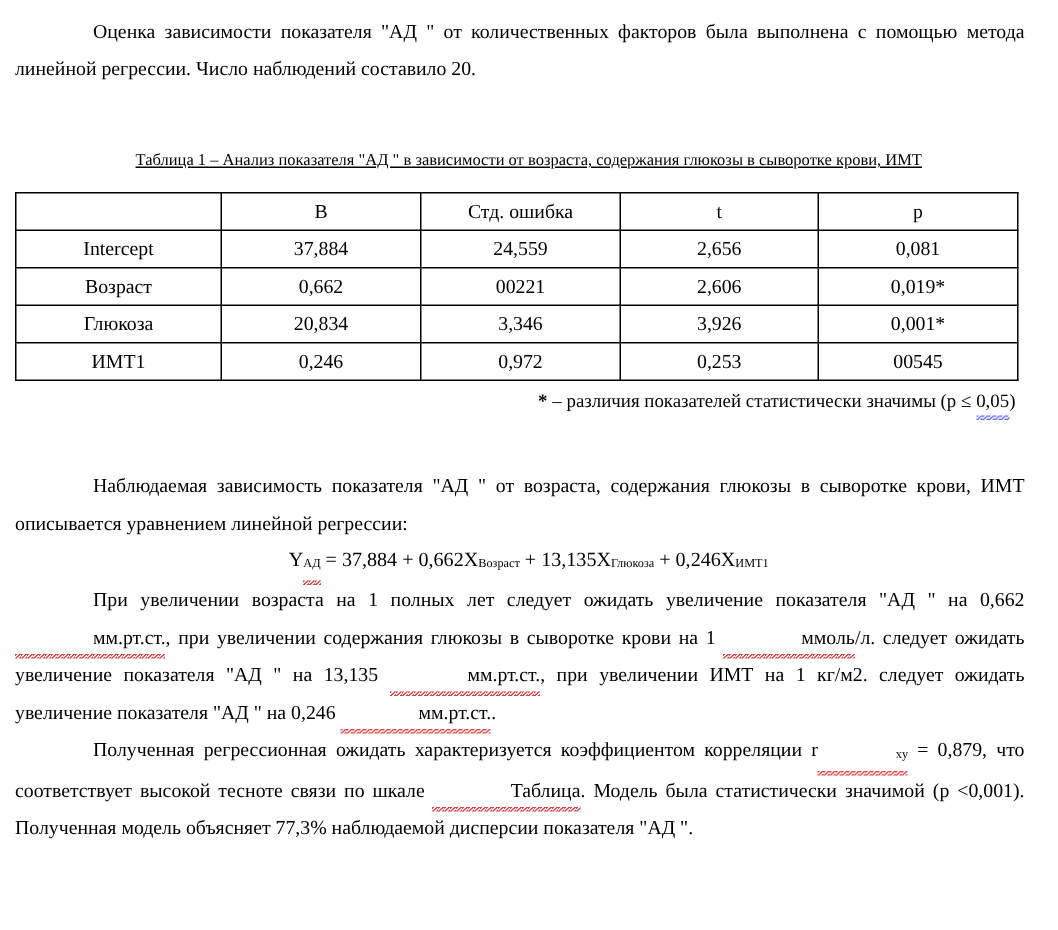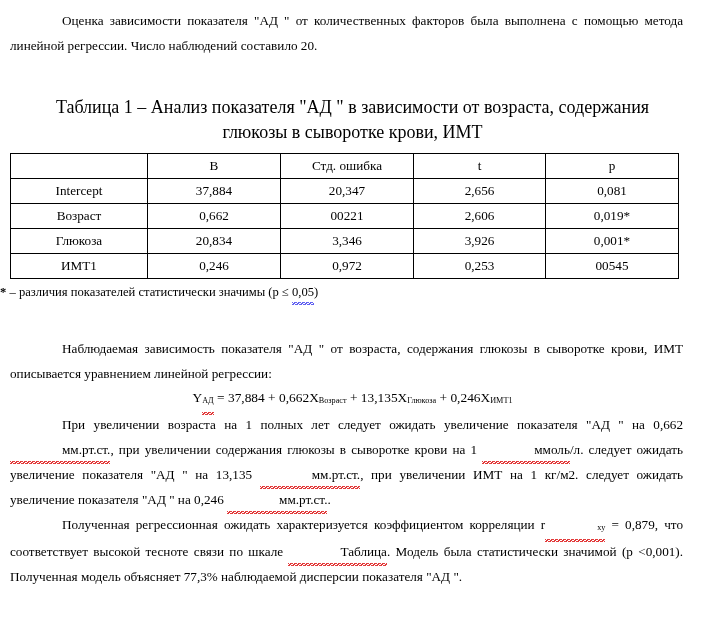--- a/index.html
+++ b/index.html
@@ -27,25 +27,26 @@
     line-height: 25px;
     text-align: justify;
     text-justify: inter-word;
     margin: 0;
     padding: 0 22px 0 10px;
   }
   .para.indent {
     text-indent: 52px;
   }
   .caption {
-    font-size: 18px;
+    font-size: 11px;
     line-height: 25px;
     text-align: center;
     margin: 0;
     padding: 0 30px;
+    text-decoration: underline;
   }
   .formula {
     font-size: 13.4px;
     line-height: 24px;
     text-align: center;
     margin: 0;
     padding: 0;
   }
   .spacer-25 { height: 25px; }
   .spacer-12 { height: 12px; }
@@ -73,21 +74,21 @@
   table.data-table col.c0 { width: 137px; }
   table.data-table col.c1 { width: 133px; }
   table.data-table col.c2 { width: 133px; }
   table.data-table col.c3 { width: 132px; }
   table.data-table col.c4 { width: 133px; }
   .corner-cell { border: 1px solid #000000; }
 
   .footnote {
     font-size: 12.6px;
     line-height: 22px;
-    text-align: left;
+    text-align: right;
     margin: 0;
     padding: 2px 28px 0 0;
   }
   .star { font-weight: bold; }
 
   
   .sq {
     position: relative;
     display: inline-block;
     white-space: nowrap;
@@ -151,21 +152,21 @@
           <th>B</th>
           <th>Стд. ошибка</th>
           <th>t</th>
           <th>p</th>
         </tr>
       </thead>
       <tbody>
         <tr>
           <td>Intercept</td>
           <td>37,884</td>
-          <td>20,347</td>
+          <td>24,559</td>
           <td>2,656</td>
           <td>0,081</td>
         </tr>
         <tr>
           <td>Возраст</td>
           <td>0,662</td>
           <td>00221</td>
           <td>2,606</td>
           <td>0,019*</td>
         </tr>

